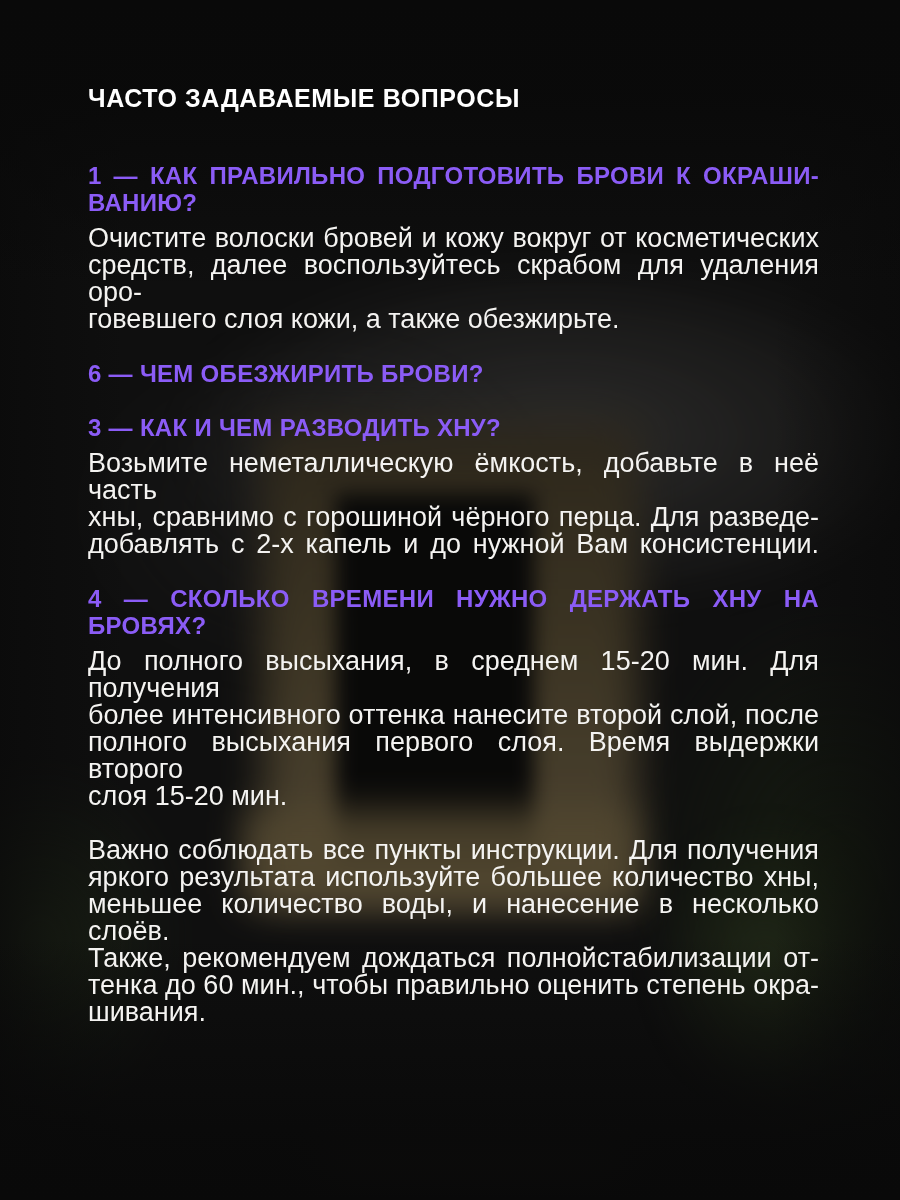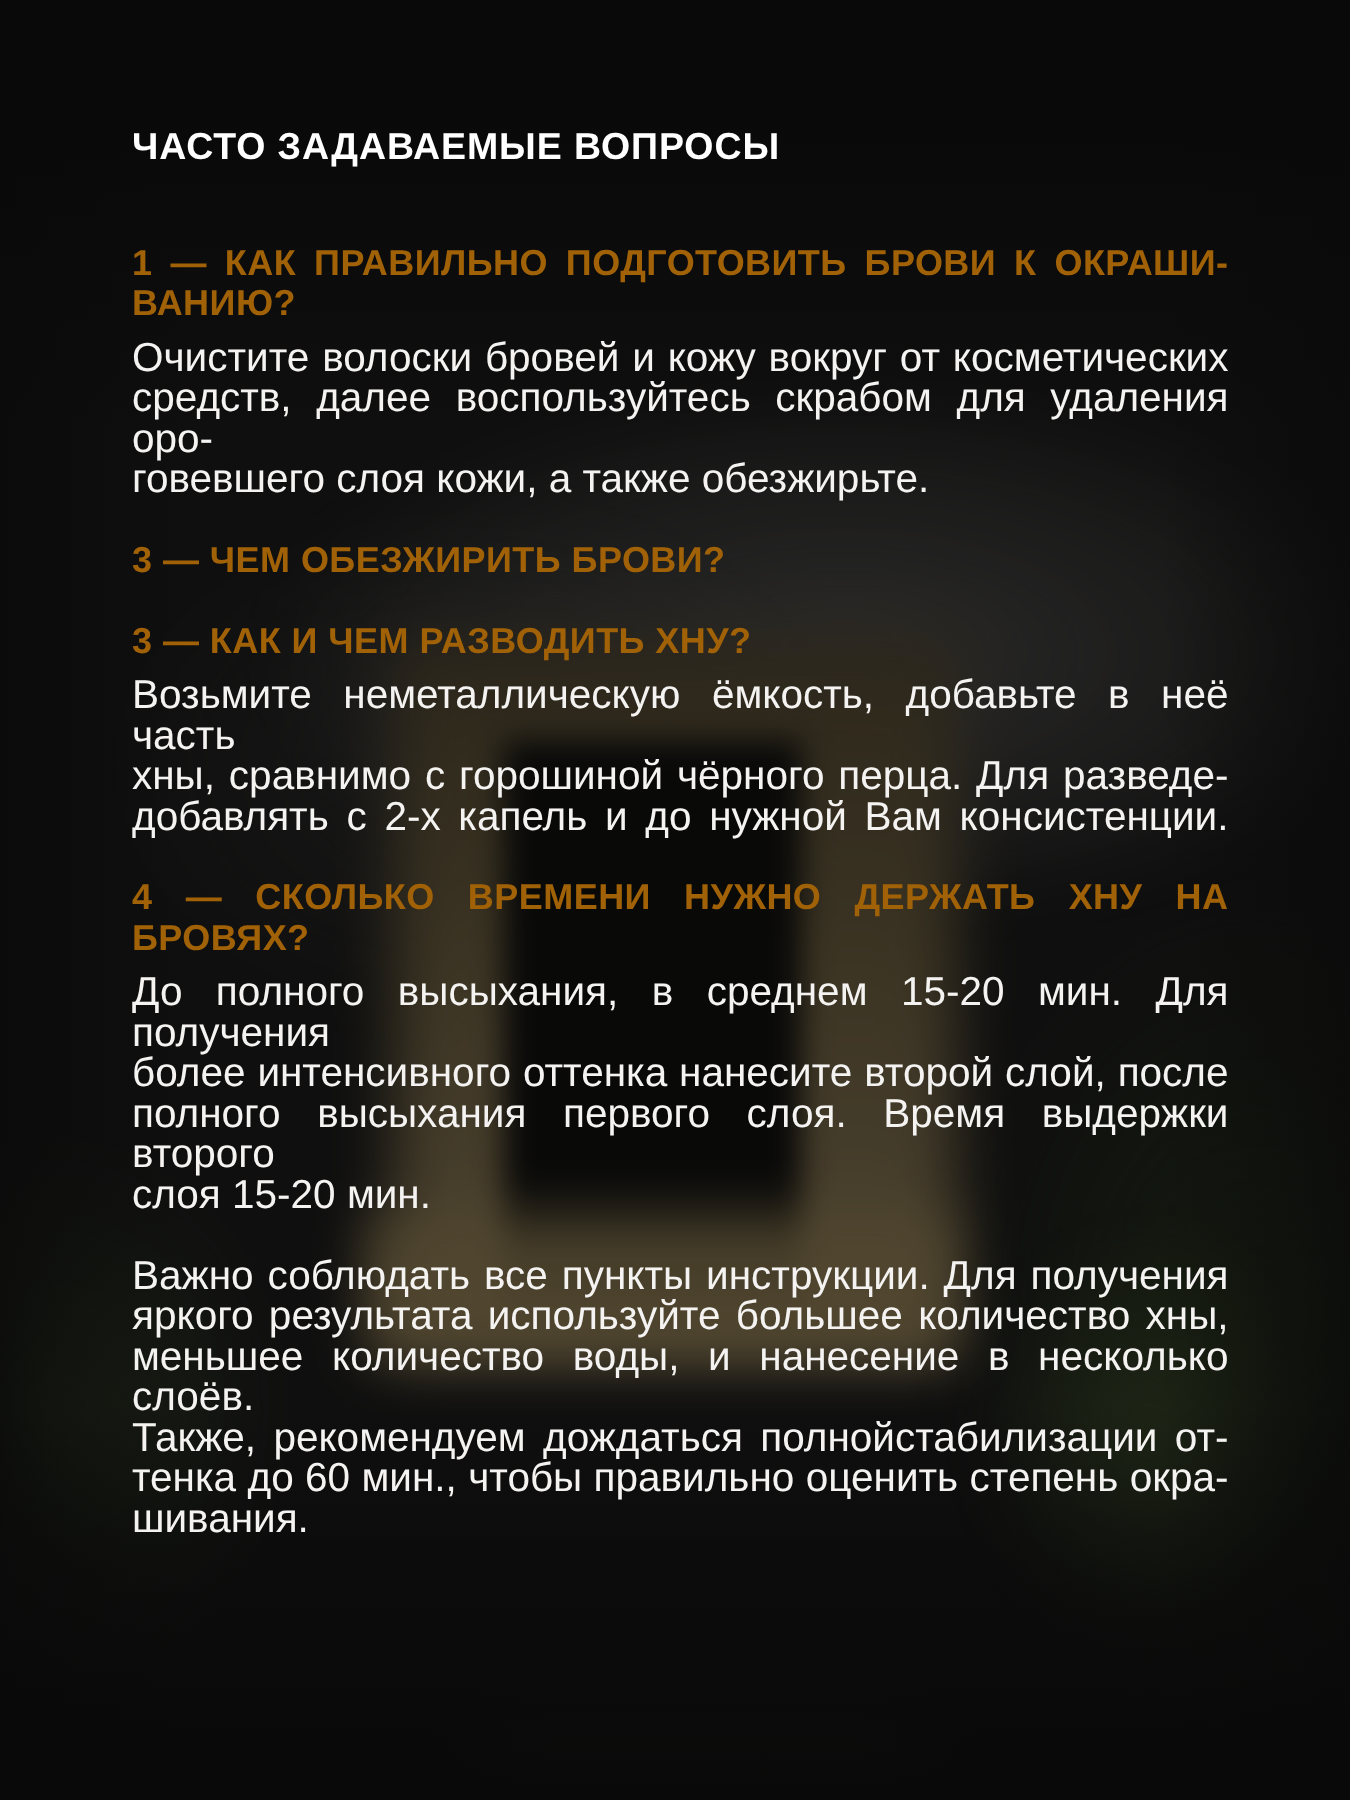--- a/index.html
+++ b/index.html
@@ -67,21 +67,21 @@
   .content { position:absolute; inset:0; padding:85px 81px 0 88px; }
   .title {
     margin:0 0 50px 0;
     font-size:25px; font-weight:bold; color:#ffffff;
     letter-spacing:0.6px; line-height:27px;
   }
   .faq-section { margin-bottom:27px; }
   .faq-section.gap-before { margin-top:21px; }
   .question {
     margin:0 0 9px 0;
-    font-size:24px; font-weight:bold; color:#a16207;
+    font-size:24px; font-weight:bold; color:#8b5cf6;
     line-height:27px; letter-spacing:0.3px;
   }
   .answer {
     font-size:27px; color:#f4f3f1; line-height:27px; font-weight:normal;
   }
   .line { display:block; }
   .line.justify { text-align:justify; text-align-last:justify; }
   .line.left { text-align:right; text-align-last:left; }
 </style>
 </head>
@@ -113,21 +113,21 @@
           </h2>
     <div class="answer">
             <div class="line justify">Очистите волоски бровей и кожу вокруг от косметических</div>
             <div class="line justify">средств, далее воспользуйтесь скрабом для удаления оро-</div>
             <div class="line left">говевшего слоя кожи, а также обезжирьте.</div>
           </div>
   </section>
 
   <section class="faq-section">
     <h2 class="question">
-            <div class="line left">3 — ЧЕМ ОБЕЗЖИРИТЬ БРОВИ?</div>
+            <div class="line left">6 — ЧЕМ ОБЕЗЖИРИТЬ БРОВИ?</div>
           </h2>
   </section>
 
   <section class="faq-section">
     <h2 class="question">
             <div class="line left">3 — КАК И ЧЕМ РАЗВОДИТЬ ХНУ?</div>
           </h2>
     <div class="answer">
             <div class="line justify">Возьмите неметаллическую ёмкость, добавьте в неё часть</div>
             <div class="line justify">хны, сравнимо с горошиной чёрного перца. Для разведе-</div>

